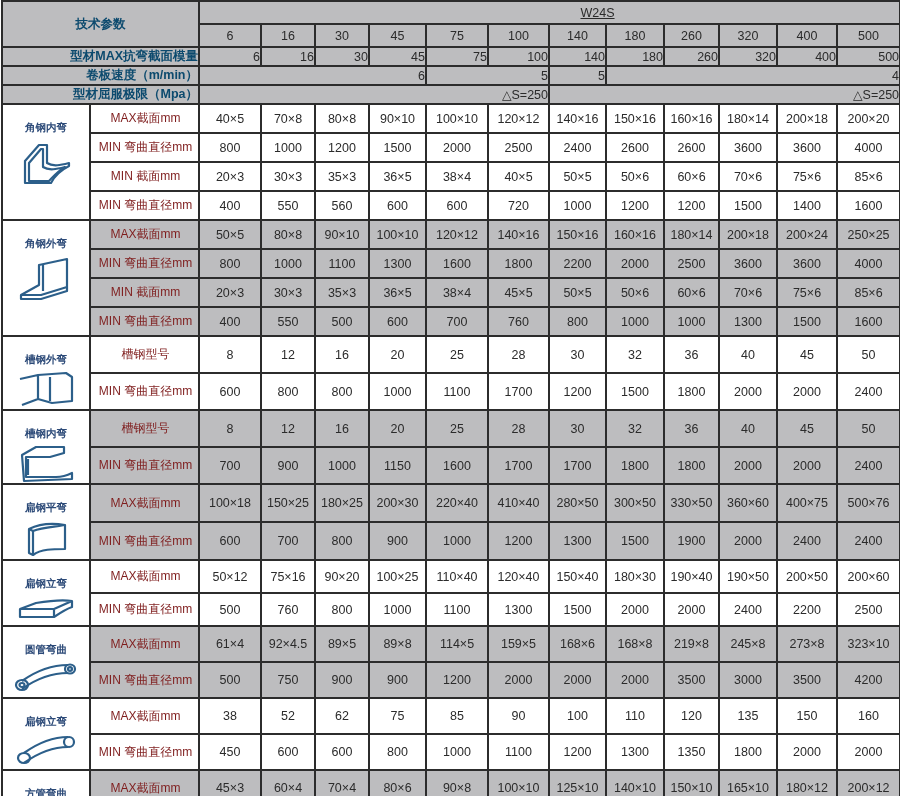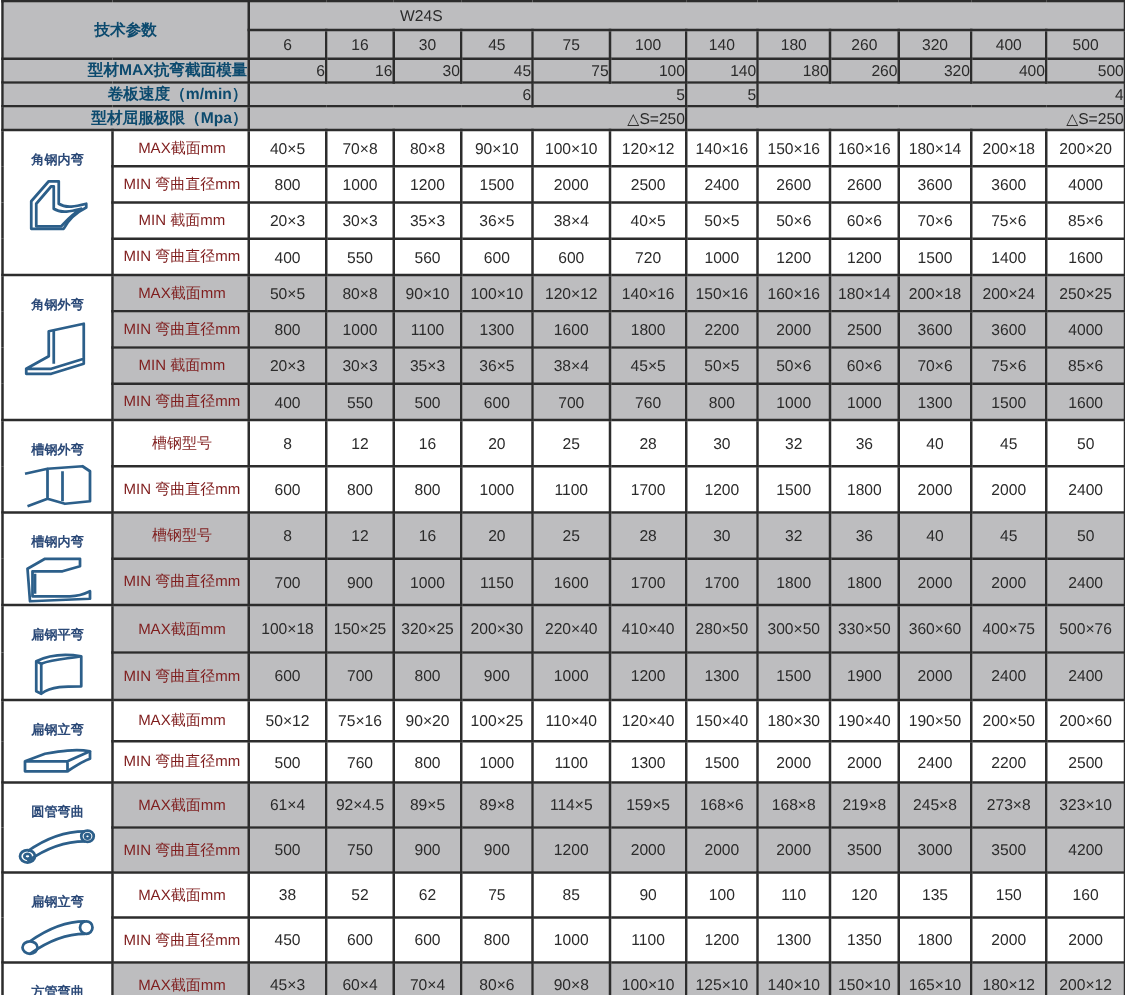--- a/index.html
+++ b/index.html
@@ -33,21 +33,21 @@
     <col style="width:57px">
       <col style="width:58px">
       <col style="width:55px">
       <col style="width:58px">
       <col style="width:60px">
       <col style="width:63px">
   </colgroup>
   <tbody id="tbody">
     <tr class="h25 g">
       <td colspan="2" rowspan="2" class="hdr g">技术参数</td>
-      <td colspan="12" class="g" style="text-align:left;padding-left:120px;">W24S</td>
+      <td colspan="12" class="g" style="text-align:center;padding-left:96px;text-decoration:underline;">W24S</td>
     </tr>
     <tr class="h25 g" id="model-row">
         <td class="g">6</td>
         <td class="g">16</td>
         <td class="g">30</td>
         <td class="g">45</td>
         <td class="g">75</td>
         <td class="g">100</td>
         <td class="g">140</td>
         <td class="g">180</td>
@@ -317,21 +317,21 @@
                 <path d="M8 10 C20 4 32 4 44 6 L44 30 C32 30 20 30 12 36 L8 34 Z"></path>
                 <path d="M8 10 L12 12 L12 36"></path>
                 <path d="M12 12 C22 8 34 8 44 6"></path>
               </g>
             </svg>
           </span>
         </td>
         <td class="lbl g">MAX截面mm</td>
         <td class="g">100×18</td>
         <td class="g">150×25</td>
-        <td class="g">320×25</td>
+        <td class="g">180×25</td>
         <td class="g">200×30</td>
         <td class="g">220×40</td>
         <td class="g">410×40</td>
         <td class="g">280×50</td>
         <td class="g">300×50</td>
         <td class="g">330×50</td>
         <td class="g">360×60</td>
         <td class="g">400×75</td>
         <td class="g">500×76</td>
       </tr>

